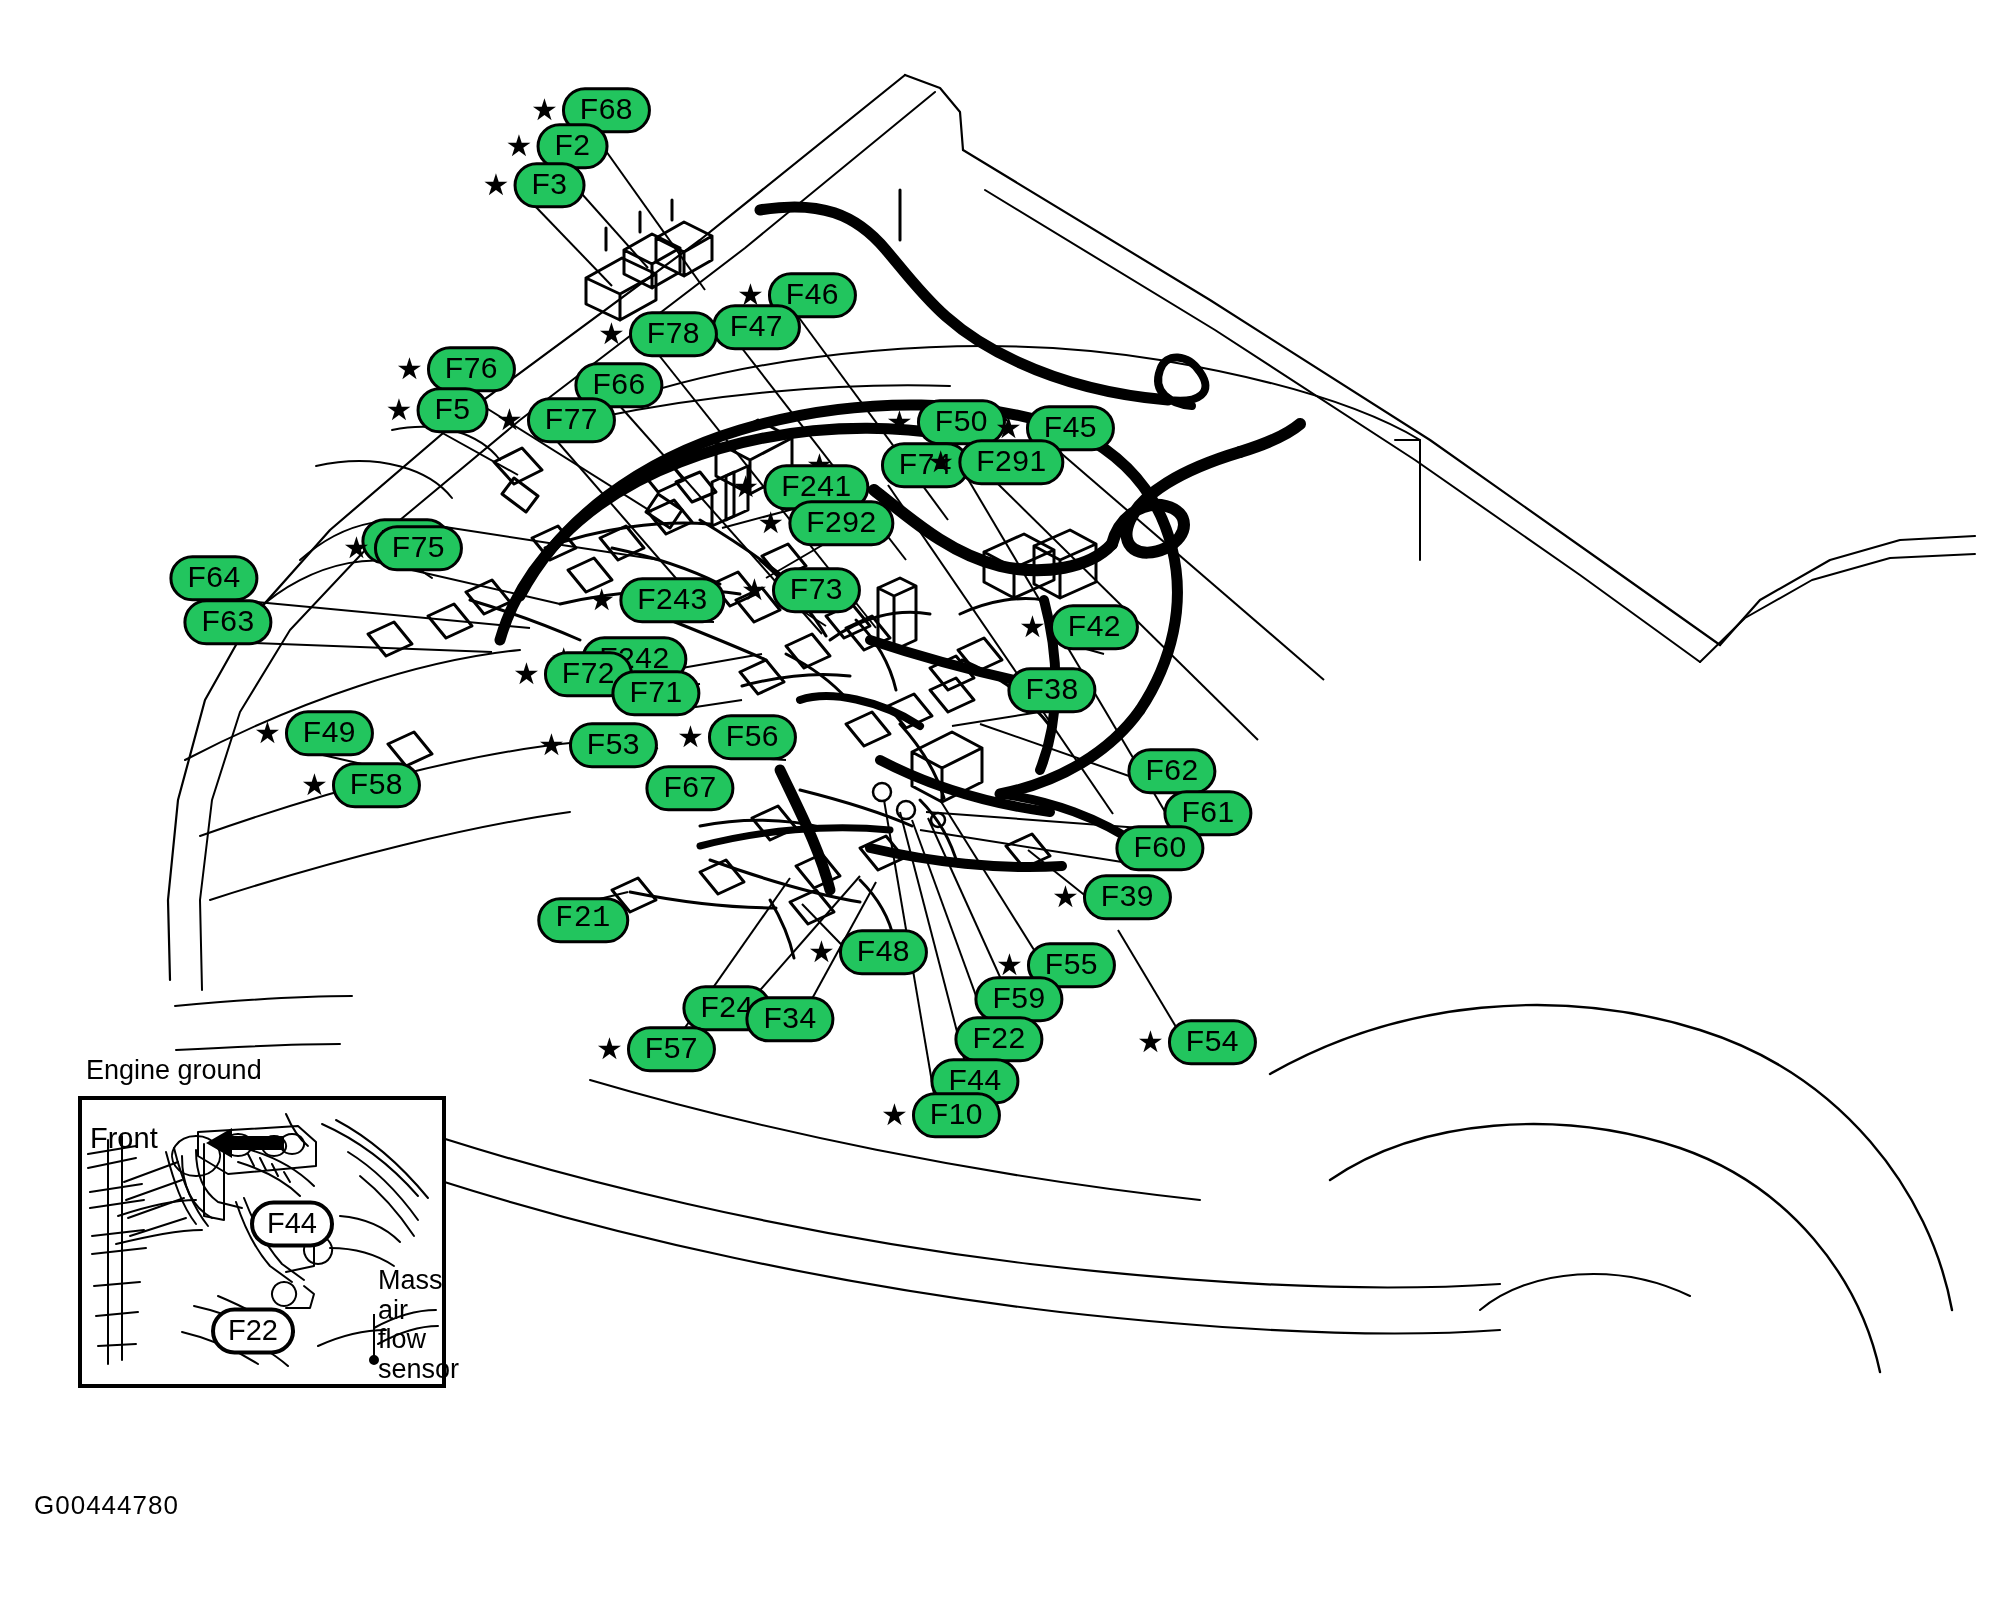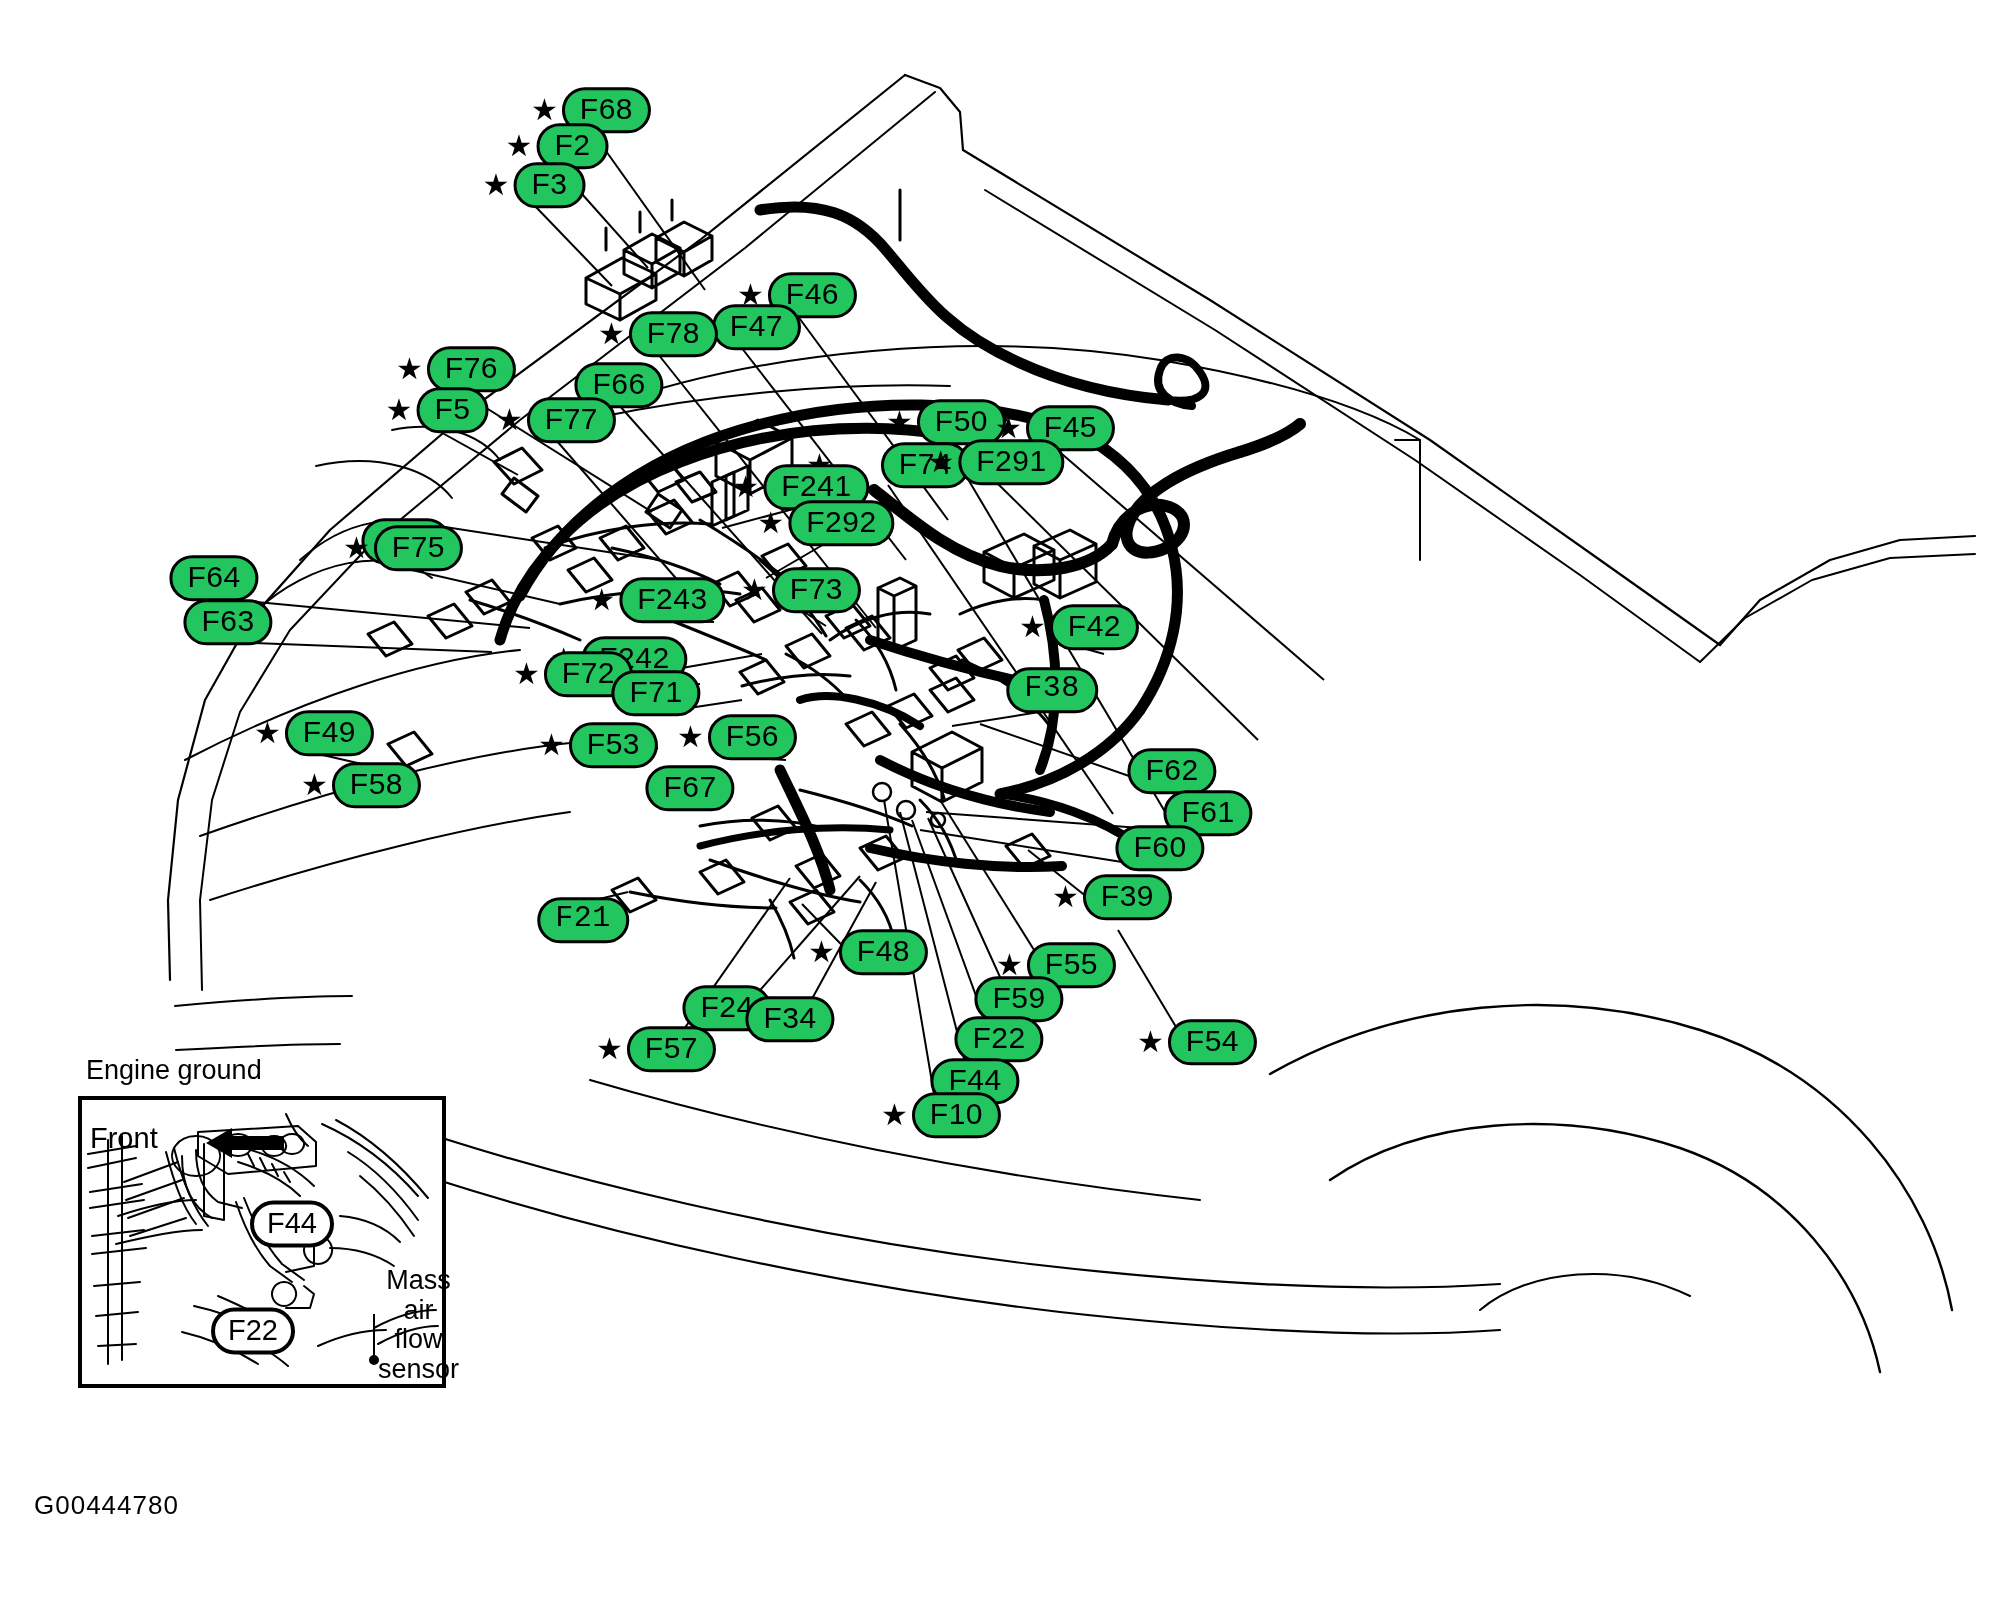--- a/index.html
+++ b/index.html
@@ -19,21 +19,21 @@
   
   #inset-wrap{position:absolute;left:78px;top:1096px;width:368px;height:292px;}
   #inset-box{position:absolute;left:0;top:0;width:100%;height:100%;
              border:4px solid #000;background:#fff;box-sizing:border-box;}
   #inset-title{position:absolute;left:86px;top:1055px;font-size:27px;}
   .inset-pill{position:absolute;border:4px solid #000;border-radius:999px;
               background:#fff;padding:2px 13px 4px 13px;font-size:29px;
               transform:translate(-50%,-50%);}
   #front-label{position:absolute;left:12px;top:26px;font-size:29px;}
   #front-arrow{position:absolute;left:128px;top:30px;width:78px;height:34px;}
-  #mafs-text{position:absolute;left:300px;top:170px;font-size:27px;line-height:1.1;text-align:center;}
+  #mafs-text{position:absolute;left:300px;top:170px;font-size:27px;line-height:1.1;}
 
   #figcode{position:absolute;left:34px;top:1490px;font-size:26px;
            letter-spacing:1px;}
 </style>
 </head>
 <body>
 
 <div id="stage">
 
   <svg class="art" viewBox="0 0 1990 1610">
@@ -333,21 +333,21 @@
         <span class="star">★</span>
         <span class="pill">F242</span>
       </div>
       <div class="callout" style="left: 573px; top: 674px;">
         <span class="star">★</span>
         <span class="pill">F72</span>
       </div>
       <div class="callout" style="left: 656px; top: 693px;">
         <span class="pill">F71</span>
       </div>
-      <div class="callout" style="left: 1052px; top: 690px; font-family: Liberation Mono, monospace;">
+      <div class="callout" style="left: 1052px; top: 690px;">
         <span class="pill">F38</span>
       </div>
       <div class="callout" style="left: 314px; top: 733px;">
         <span class="star">★</span>
         <span class="pill">F49</span>
       </div>
       <div class="callout" style="left: 737px; top: 737px;">
         <span class="star">★</span>
         <span class="pill">F56</span>
       </div>

